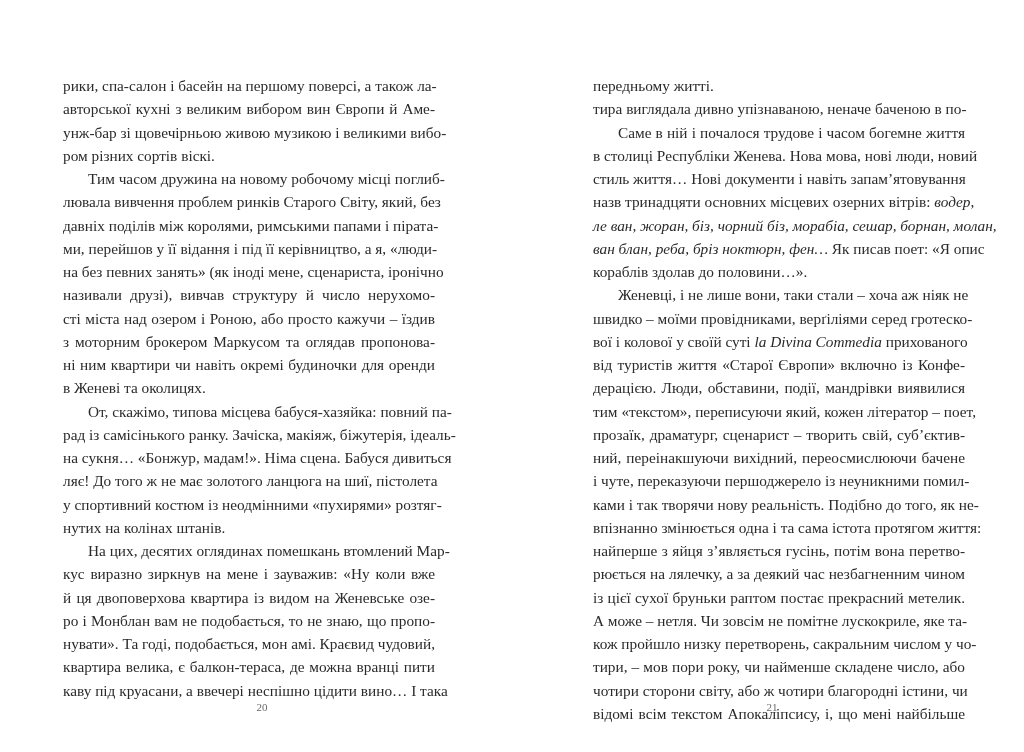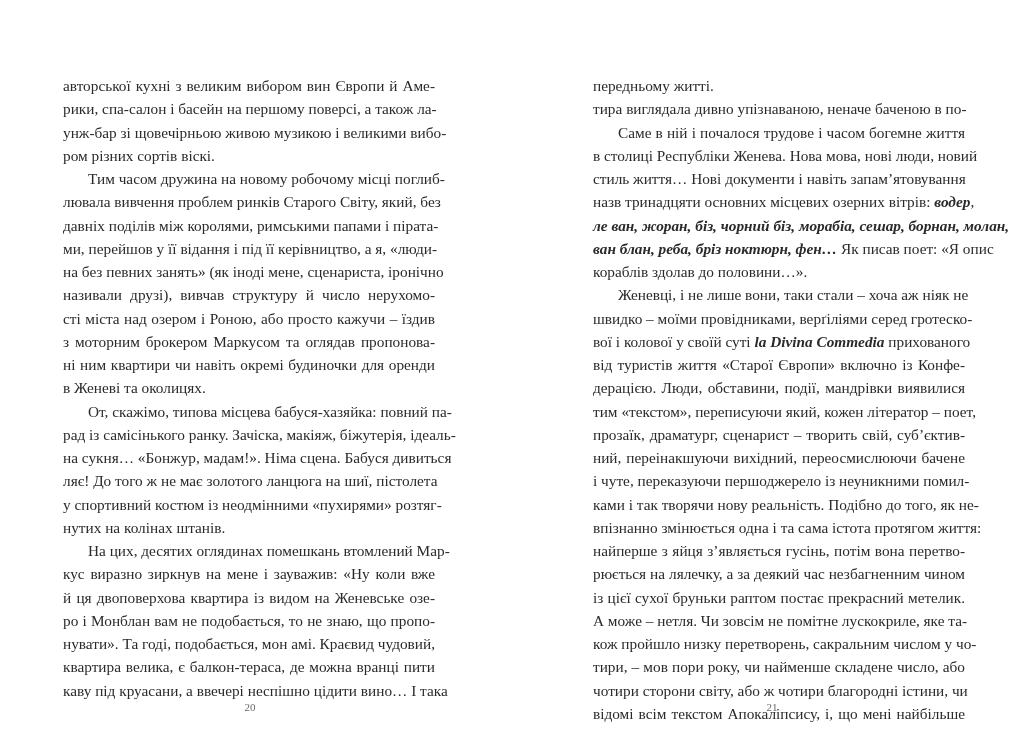--- a/index.html
+++ b/index.html
@@ -9,31 +9,31 @@
   .page-left { left:0; width:512px; }
   .page-right { left:512px; width:512px; }
   .text-block { position:absolute; top:74px; width:372px; font-size:15.3px; line-height:23.25px;
                 text-align:justify; hyphens:manual; }
   .page-left .text-block { left:63px; }
   .page-right .text-block { left:81px; }
   .line { display:block; white-space:nowrap; text-align:justify; text-align-last:justify; height:23.25px; overflow:visible; }
   .line.last { text-align-last:left; }
   .line.indent { padding-left:25px; }
   .folio { position:absolute; top:701px; width:100%; text-align:center; font-size:11px; color:#6a6a6a; }
-  .page-left .folio { left:0; width:500px; }
+  .page-left .folio { left:12px; width:500px; }
   .page-right .folio { left:0; width:520px; }
-  em { font-style:italic;font-weight:bold; }
+  em { font-style:italic; }
 </style>
 </head>
 <body>
 
 <div class="page page-left">
   <div class="text-block" id="left-text">
+      <span class="line">рики, спа-салон і басейн на першому поверсі, а також ла-</span>
       <span class="line">авторської кухні з великим вибором вин Європи й Аме-</span>
-      <span class="line">рики, спа-салон і басейн на першому поверсі, а також ла-</span>
       <span class="line">унж-бар зі щовечірньою живою музикою і великими вибо-</span>
       <span class="line last">ром різних сортів віскі.</span>
       <span class="line indent">Тим часом дружина на новому робочому місці поглиб-</span>
       <span class="line">лювала вивчення проблем ринків Старого Світу, який, без</span>
       <span class="line">давніх поділів між королями, римськими папами і пірата-</span>
       <span class="line">ми, перейшов у її відання і під її керівництво, а я, «люди-</span>
       <span class="line">на без певних занять» (як іноді мене, сценариста, іронічно</span>
       <span class="line">називали друзі), вивчав структуру й число нерухомо-</span>
       <span class="line">сті міста над озером і Роною, або просто кажучи – їздив</span>
       <span class="line">з моторним брокером Маркусом та оглядав пропонова-</span>

